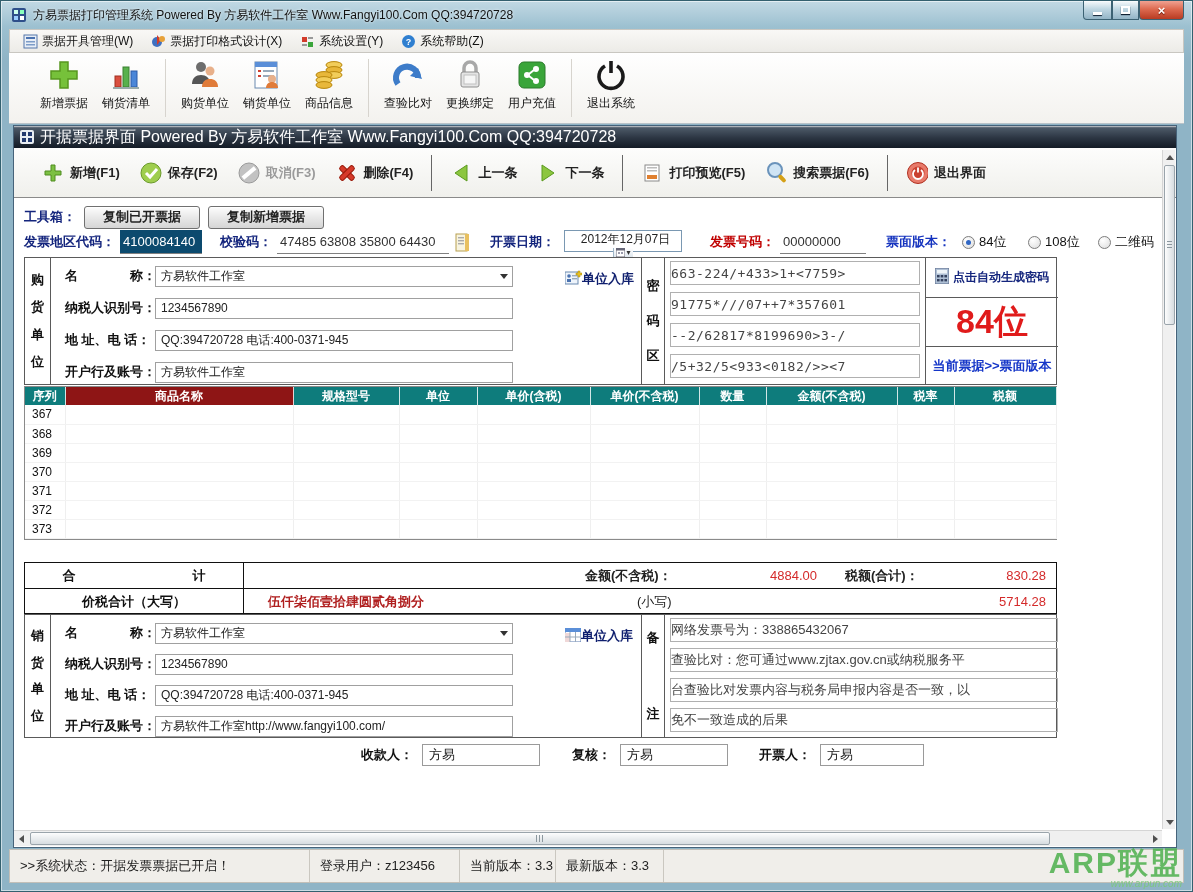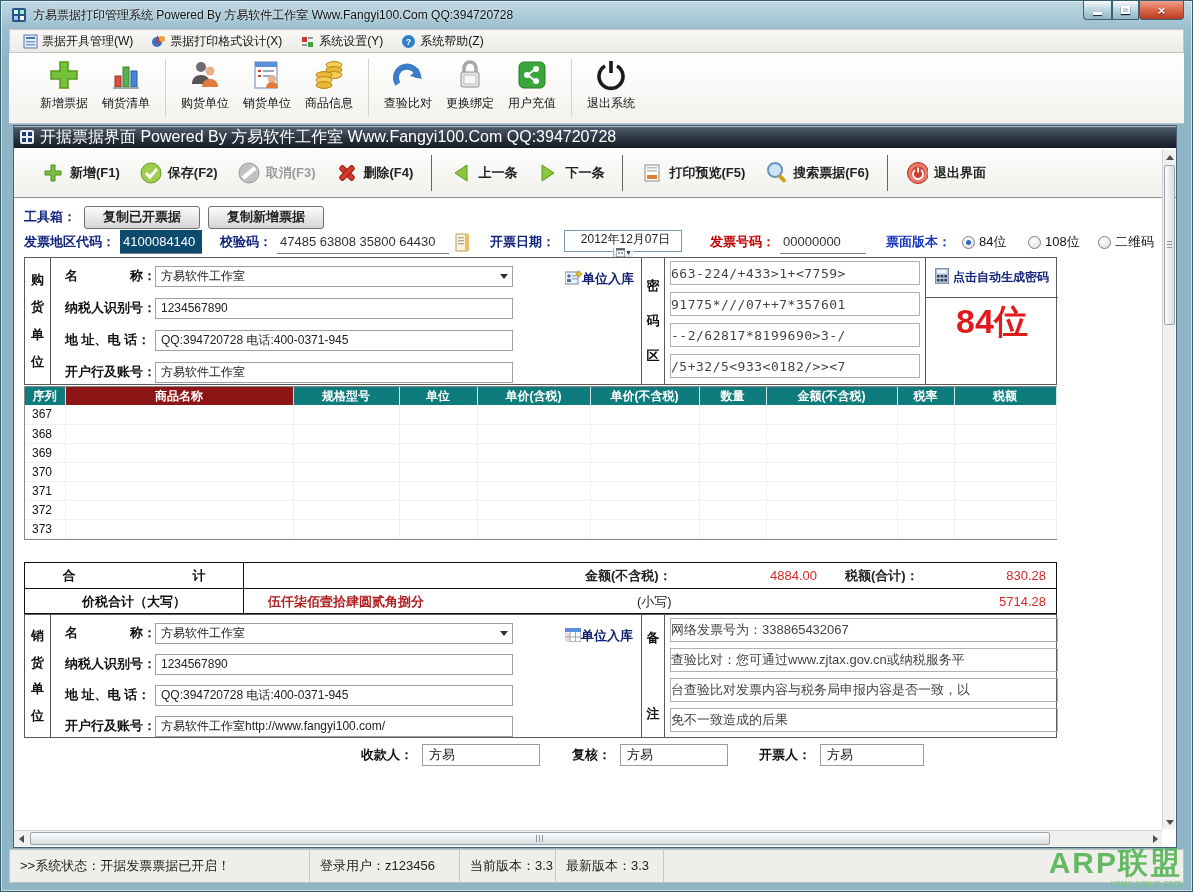--- a/index.html
+++ b/index.html
@@ -543,20 +543,21 @@
                 <rect x="2" y="7" width="2.6" height="2.4" fill="#34415e"></rect>
                 <rect x="5.7" y="7" width="2.6" height="2.4" fill="#34415e"></rect>
                 <rect x="9.4" y="7" width="2.6" height="2.4" fill="#34415e"></rect>
                 <rect x="2" y="11" width="2.6" height="2.4" fill="#34415e"></rect>
                 <rect x="5.7" y="11" width="2.6" height="2.4" fill="#34415e"></rect>
                 <rect x="9.4" y="11" width="2.6" height="2.4" fill="#34415e"></rect>
               </svg></span>
           <span>点击自动生成密码</span>
         </div>
         <div class="gp-big">84位</div>
+        <div class="gp-link">当前票据&gt;&gt;票面版本</div>
       </div>
     </div>
 
     <div class="goods">
       <table class="gt">
         <colgroup>
           <col style="width:40px">
             <col style="width:228px">
             <col style="width:106px">
             <col style="width:78px">

